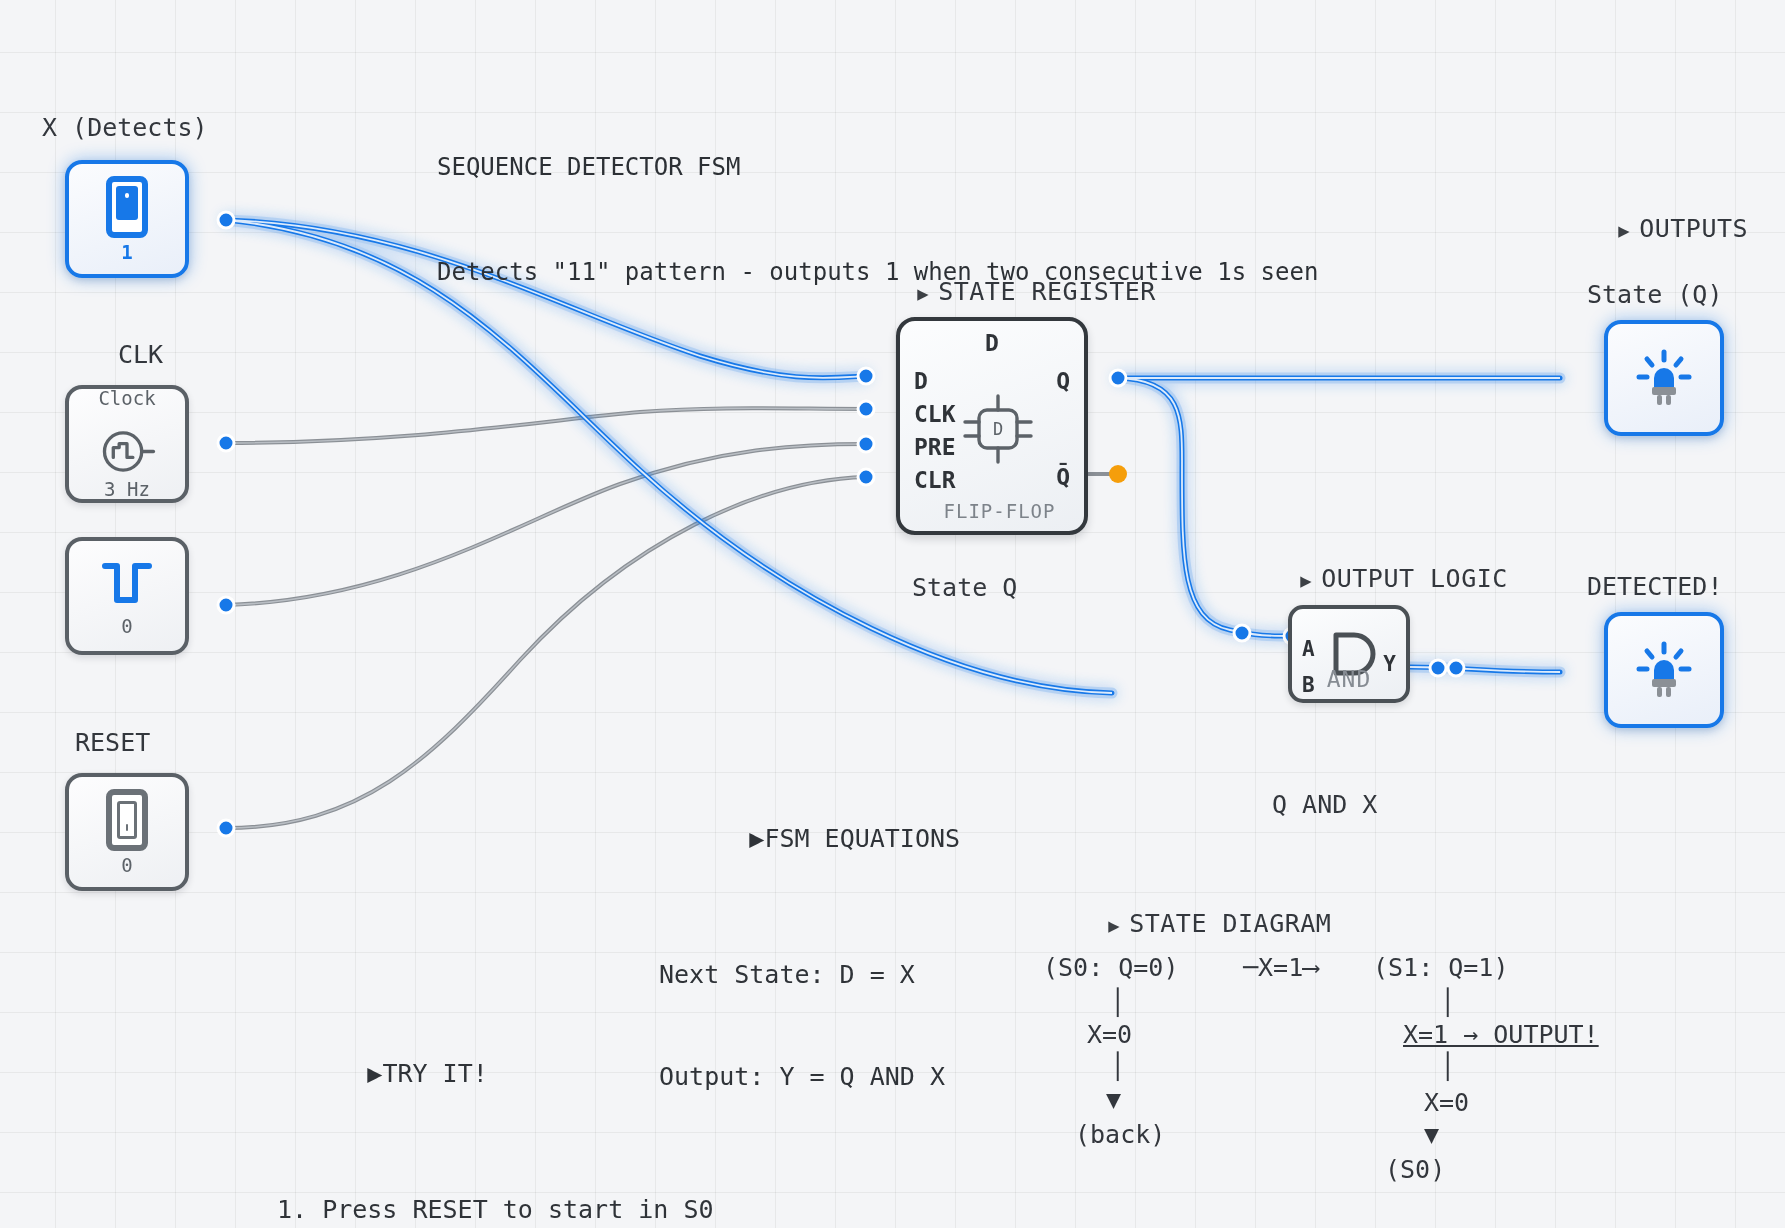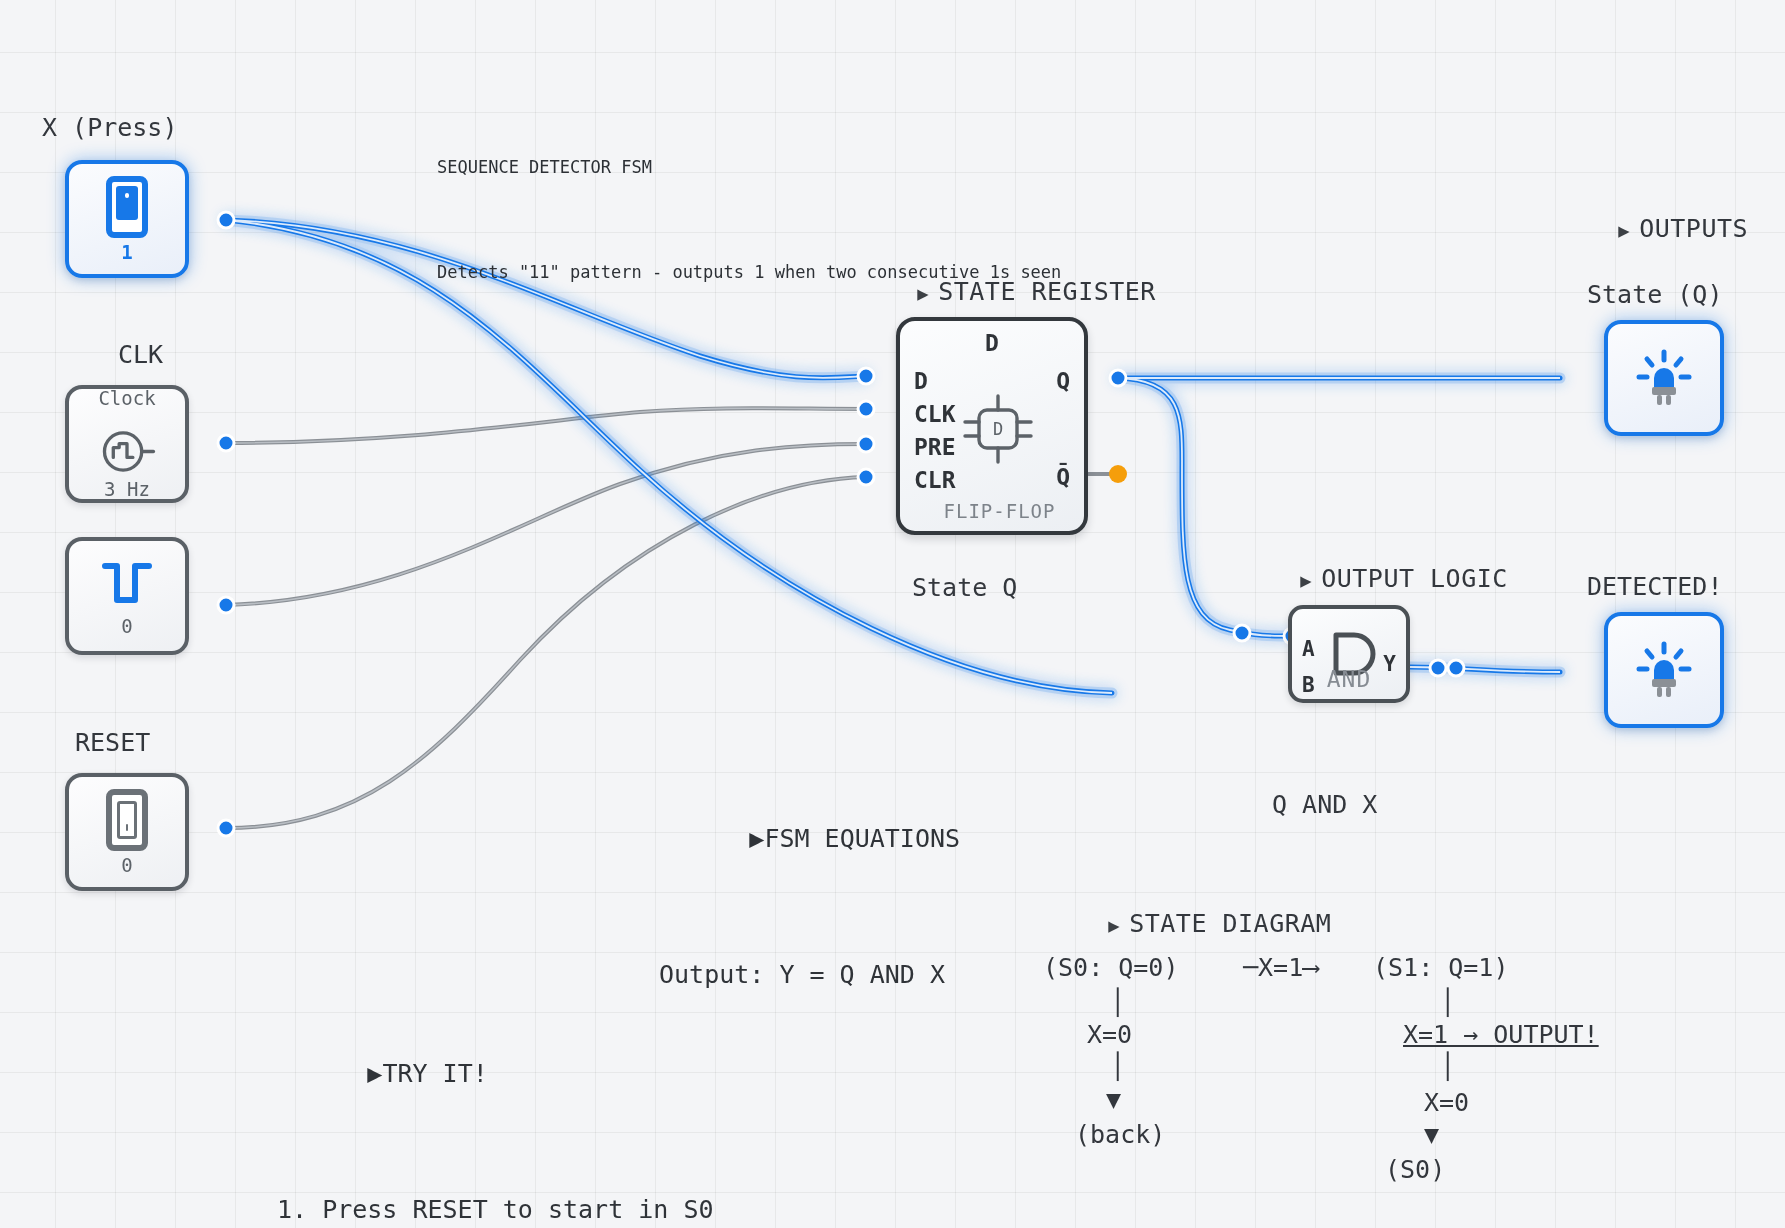--- a/index.html
+++ b/index.html
@@ -17,21 +17,21 @@
       linear-gradient(to bottom, rgba(0,0,0,.055) 1px, transparent 1px);
     background-size:60px 60px;
     background-position:-5px -8px;
   }
   #wires{position:absolute;left:0;top:0;width:1785px;height:1228px;pointer-events:none;}
 
   
   .tx{position:absolute;white-space:pre;color:#2f3338;}
   .section{font-size:25px;letter-spacing:.5px;color:#33373d;}
   .section .caret{display:inline-block;margin-right:9px;font-size:19px;color:#3c4045;}
-  .title{font-size:17px;line-height:35px;color:#2c3035;}
+  .title{font-size:24px;line-height:35px;color:#2c3035;}
   .lbl{font-size:25px;color:#33373d;}
   .block{font-size:25px;line-height:34px;color:#2f3338;}
 
   
   .comp{
     position:absolute;box-sizing:border-box;
     background:linear-gradient(160deg,#fdfdfe 0%,#eef0f3 100%);
     border:4px solid #5a6066;border-radius:17px;
     box-shadow:0 3px 7px rgba(20,25,35,.13);
     display:flex;flex-direction:column;align-items:center;justify-content:center;
@@ -168,21 +168,21 @@
   </div>
 
   <div class="tx section" style="left:1556px;top:185px;">
     <span class="caret">▶</span><span>OUTPUTS</span>
   </div>
 
   <div class="tx section" style="left:1238px;top:535px;">
     <span class="caret">▶</span><span>OUTPUT LOGIC</span>
   </div>
 
-  <div class="tx lbl" style="left:42px;top:113px;">X (Press)</div>
+  <div class="tx lbl" style="left:42px;top:113px;">X (Detects)</div>
   <div class="comp active" style="left:65px;top:160px;width:124px;height:118px;">
     <div class="sw-on"></div>
     <div class="val">1</div>
   </div>
 
   <div class="tx lbl" style="left:118px;top:340px;">CLK</div>
   <div class="comp" style="left:65px;top:385px;width:124px;height:118px;">
     <div class="cap">Clock</div>
     <svg width="58" height="48" viewBox="0 0 58 48">
       <circle cx="25" cy="24" r="19" fill="none" stroke="#5c6268" stroke-width="3.4"></circle>
@@ -271,20 +271,21 @@
       <rect x="19" y="40" width="24" height="8" rx="2" fill="#8b9096"></rect>
       <rect x="24" y="48" width="5" height="10" rx="2" fill="#8b9096"></rect>
       <rect x="33" y="48" width="5" height="10" rx="2" fill="#8b9096"></rect>
     </svg>
   </div>
 
   <div class="tx block" style="left:659px;top:720px;">
     <div>
       <span class="caret">▶</span><span>FSM EQUATIONS</span>
     </div>
+    <div>Next State: D = X</div>
     <div>Output: Y = Q AND X</div>
   </div>
 
   <div class="tx block" style="left:277px;top:955px;">
     <div>
       <span class="caret">▶</span><span>TRY IT!</span>
     </div>
     <div>1. Press RESET to start in S0</div>
     
     

